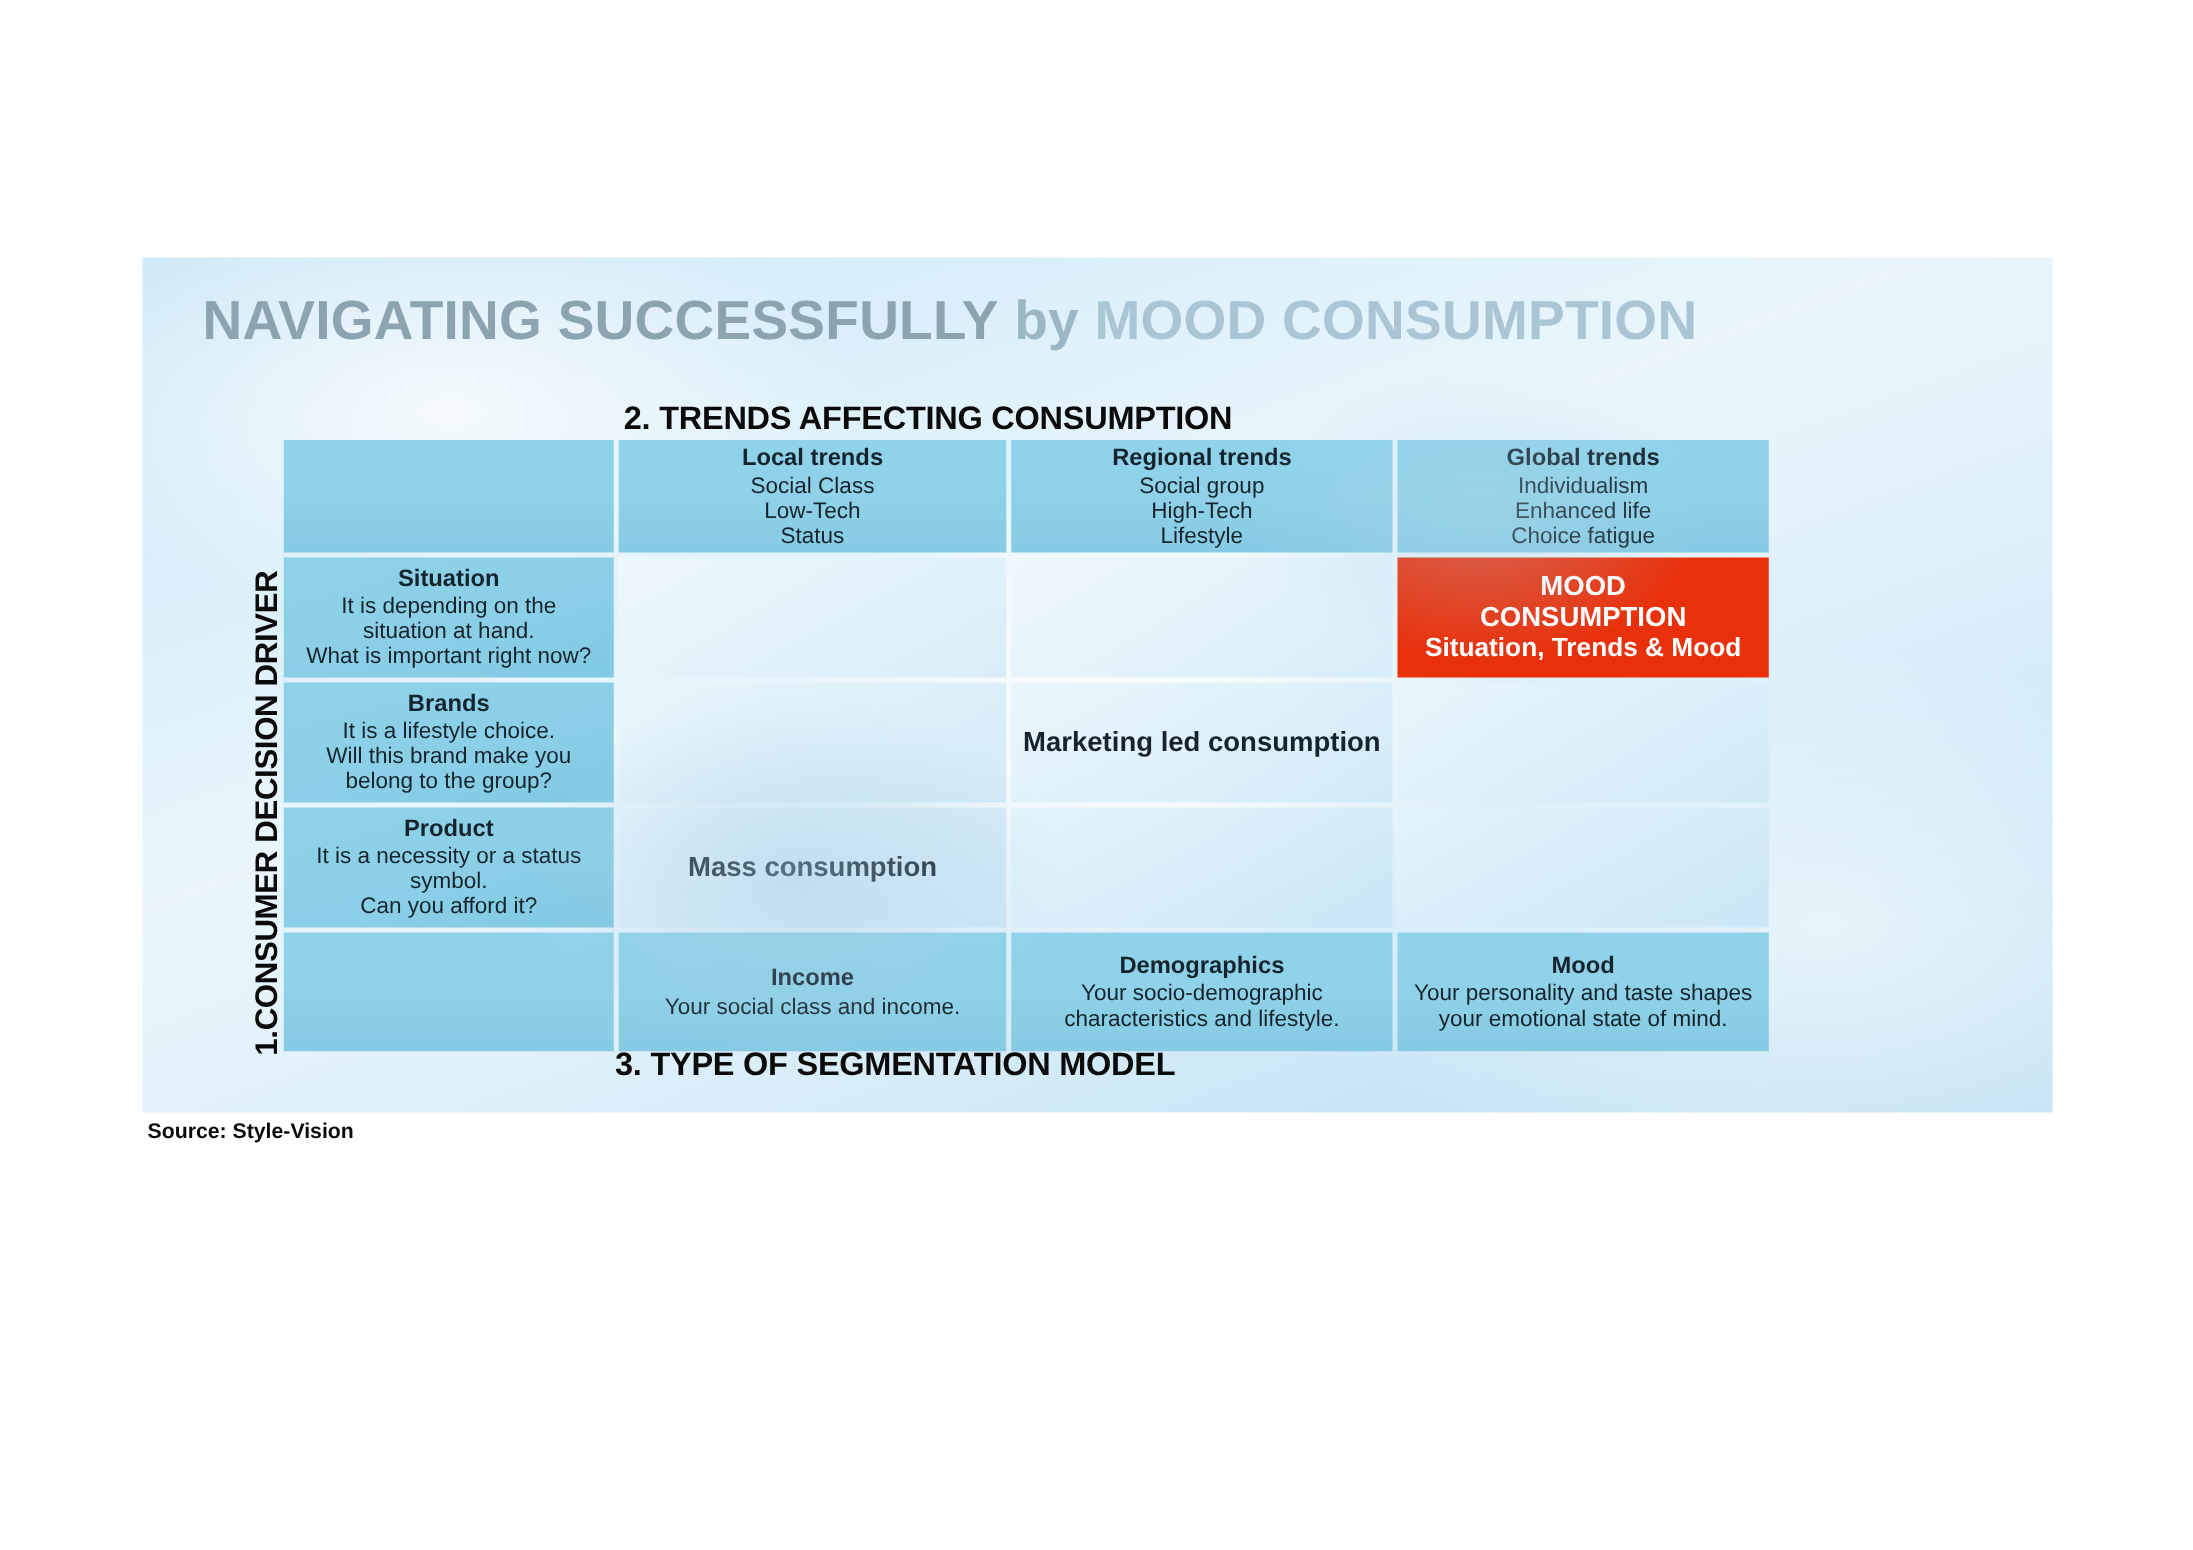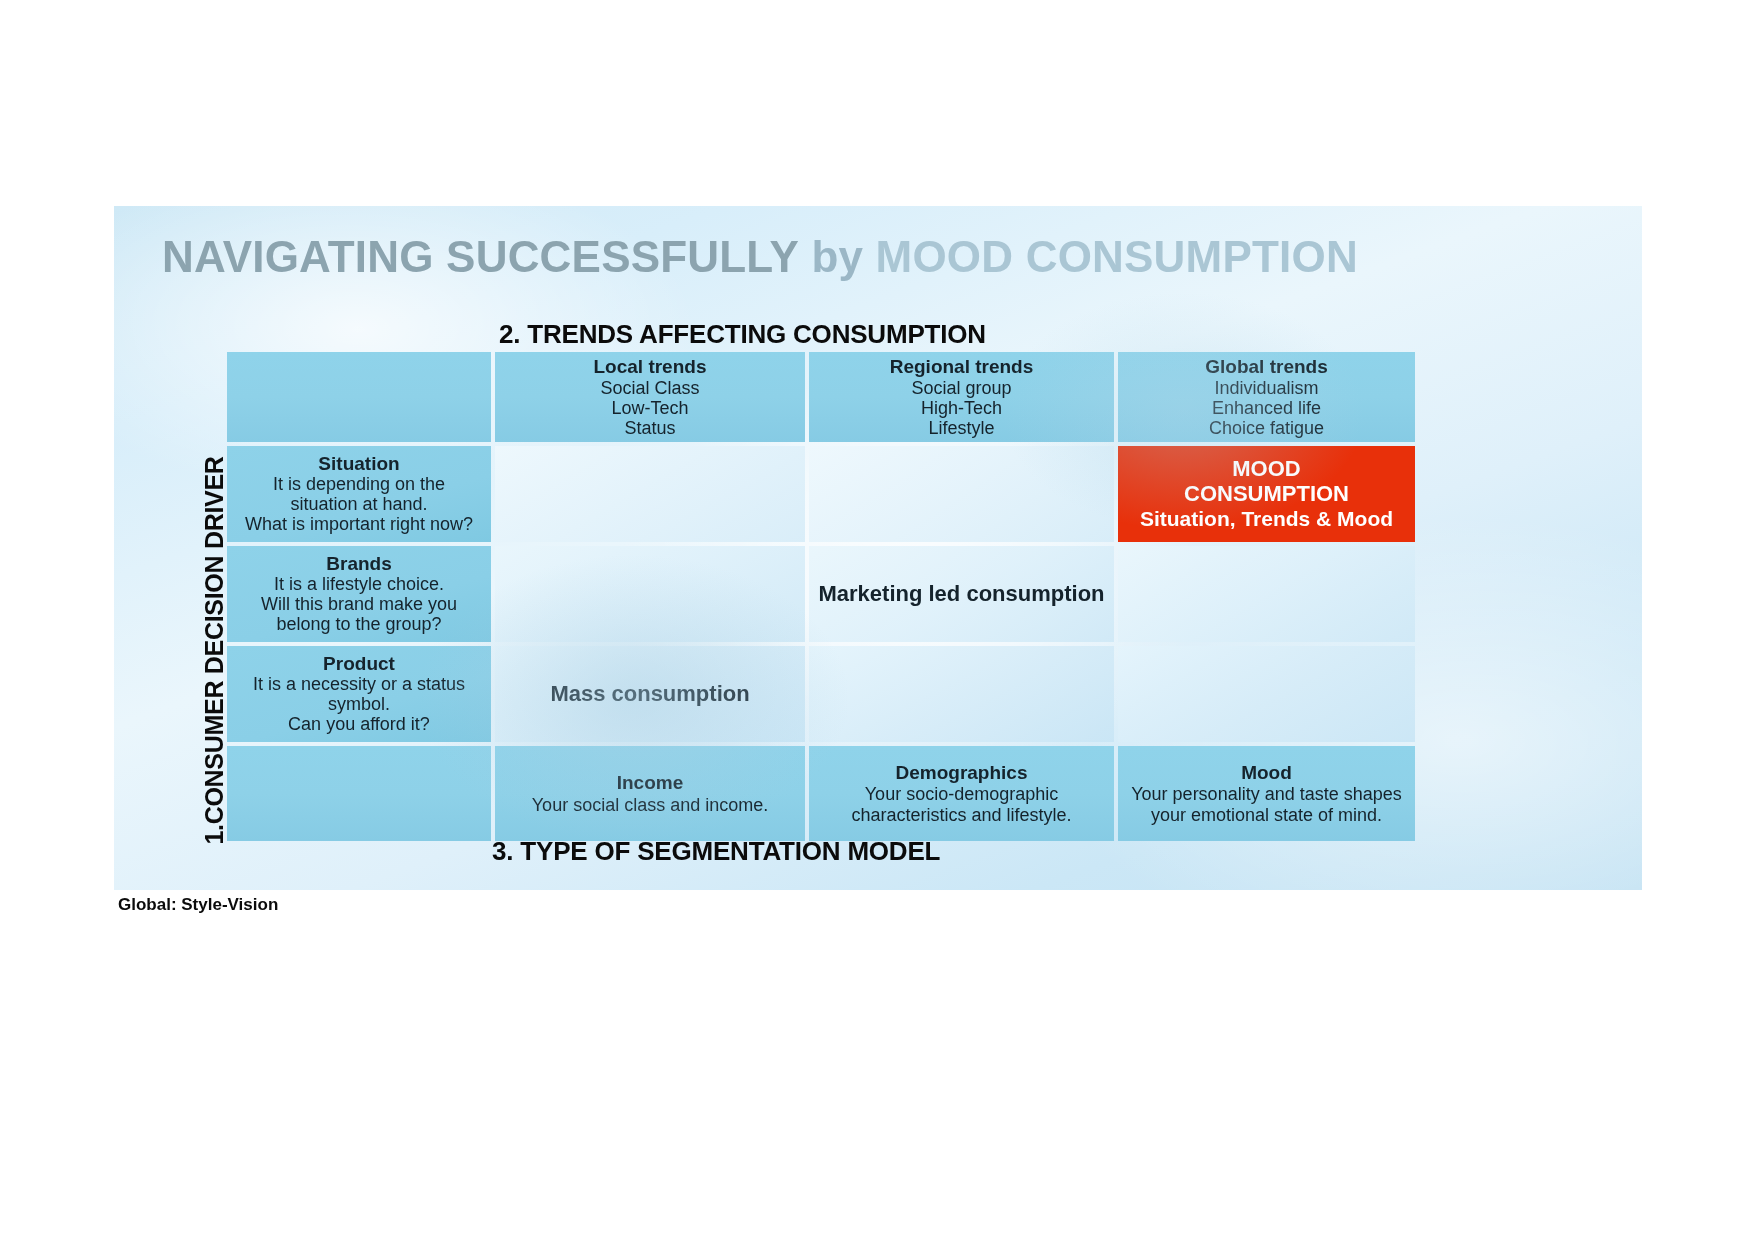--- a/index.html
+++ b/index.html
@@ -242,13 +242,13 @@
       <div class="sub ml">Your socio-demographic<br>characteristics and  lifestyle.</div>
     </div>
     <div class="cell fill-blue">
       <div class="ttl">Mood</div>
       <div class="sub ml">Your personality and taste shapes<br>your emotional state of mind.</div>
     </div>
 
   </div>
 </div>
 
-<div id="source">Global: Style-Vision</div>
+<div id="source">Source: Style-Vision</div>
 
 </body></html>

